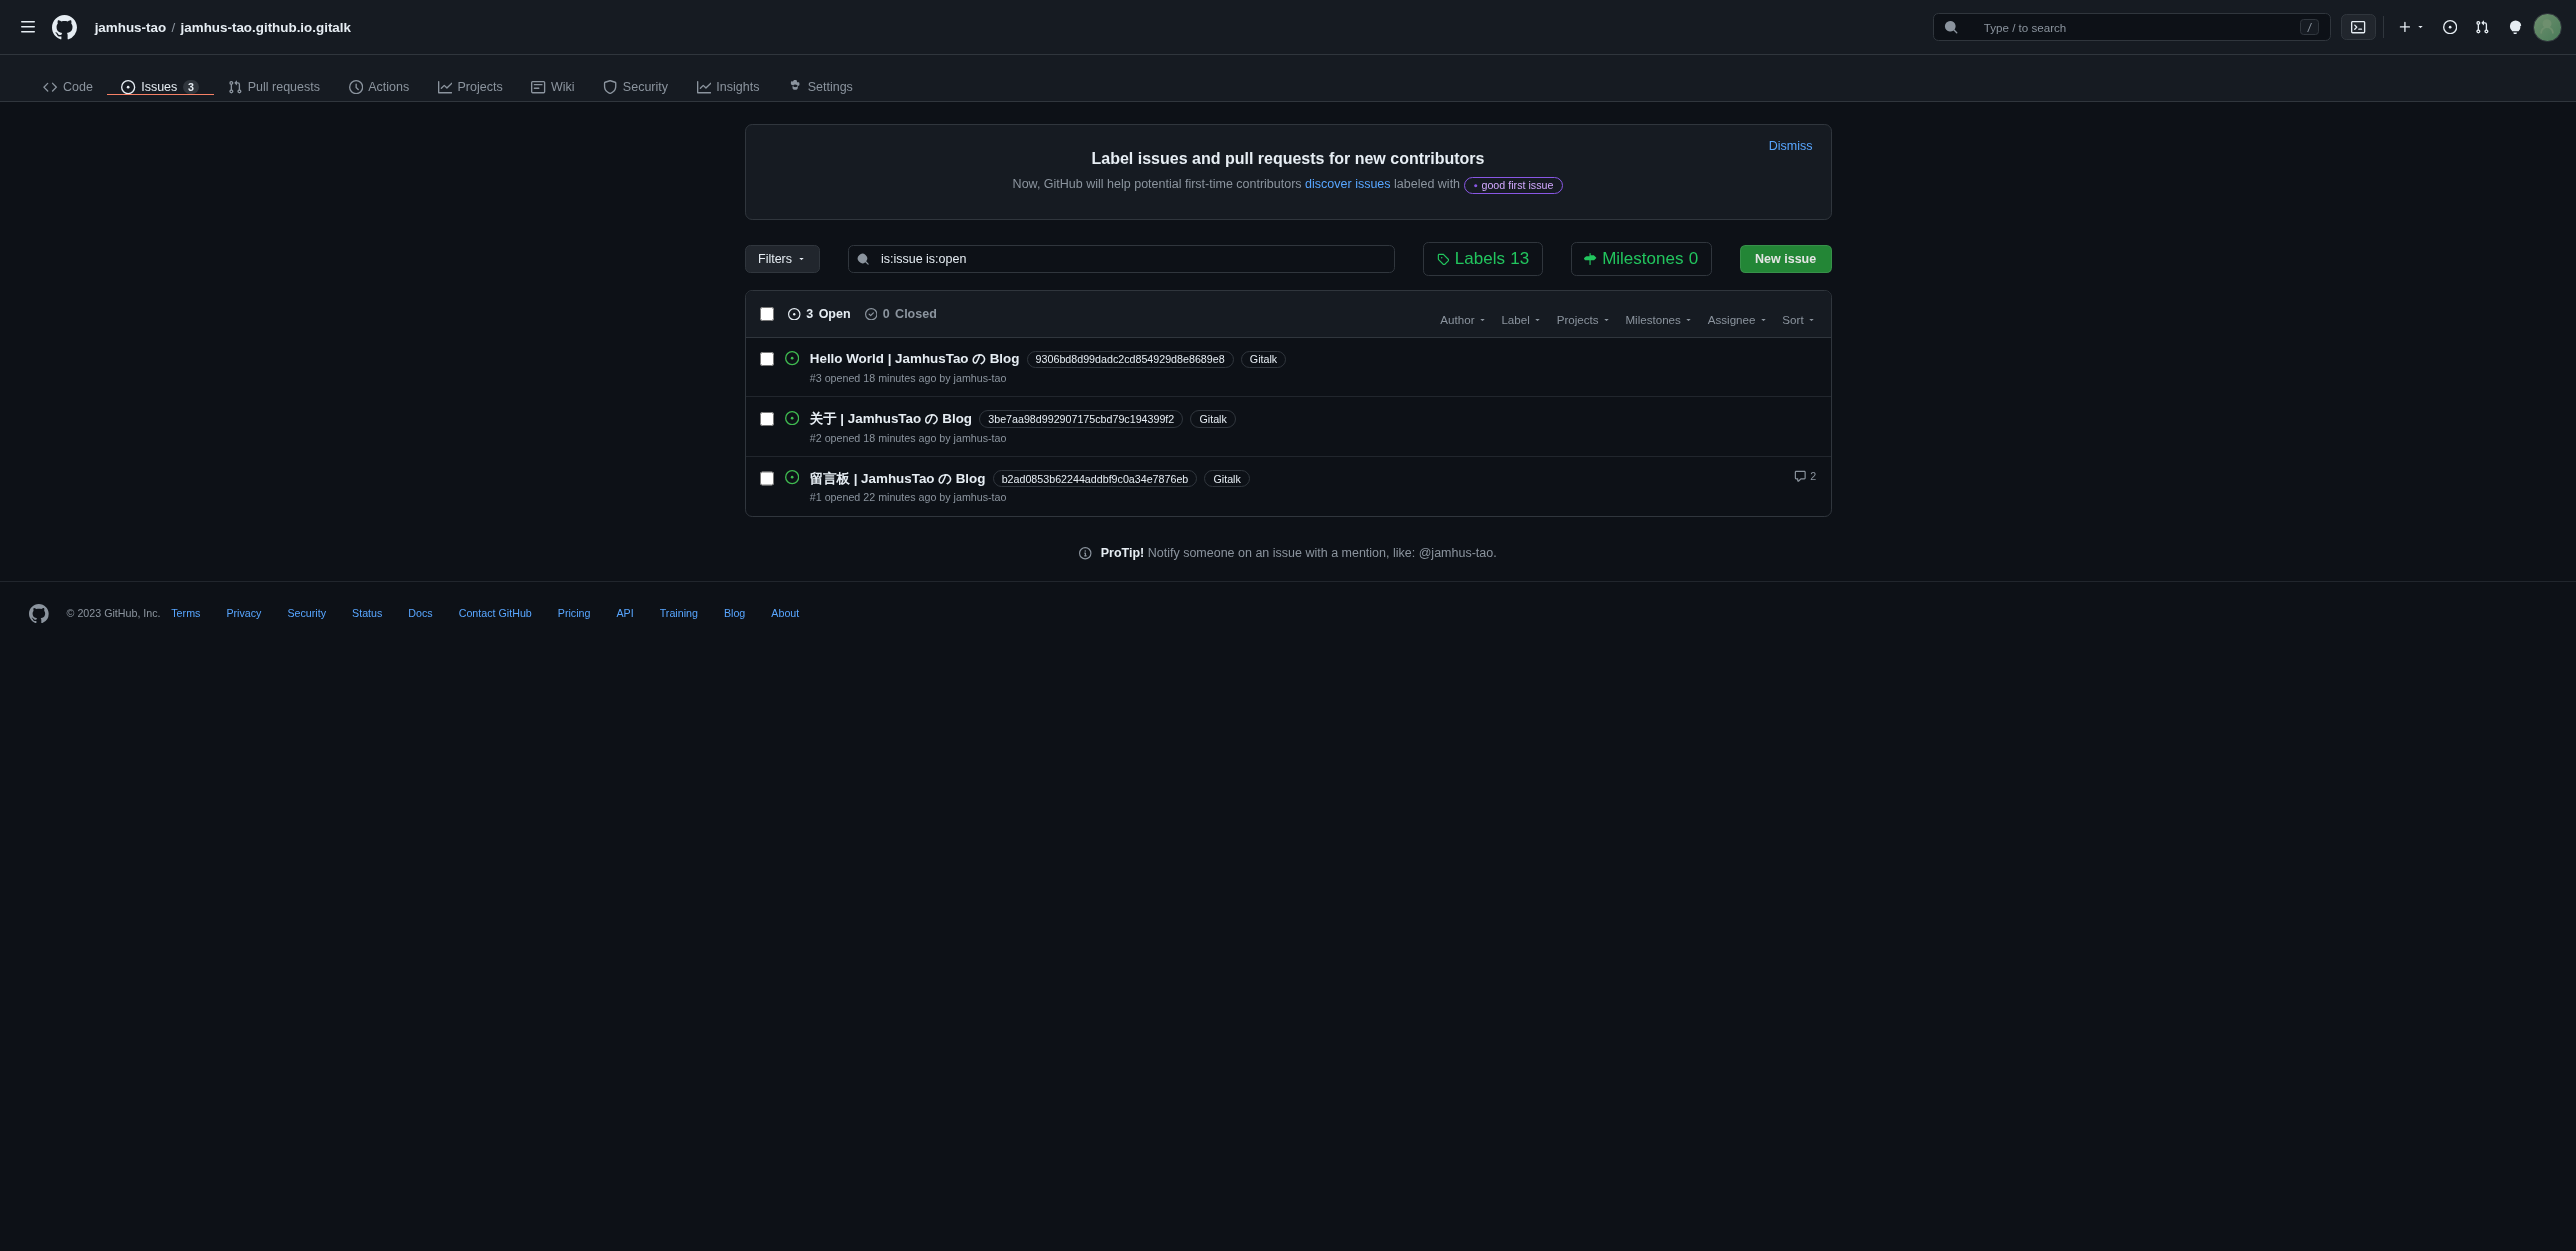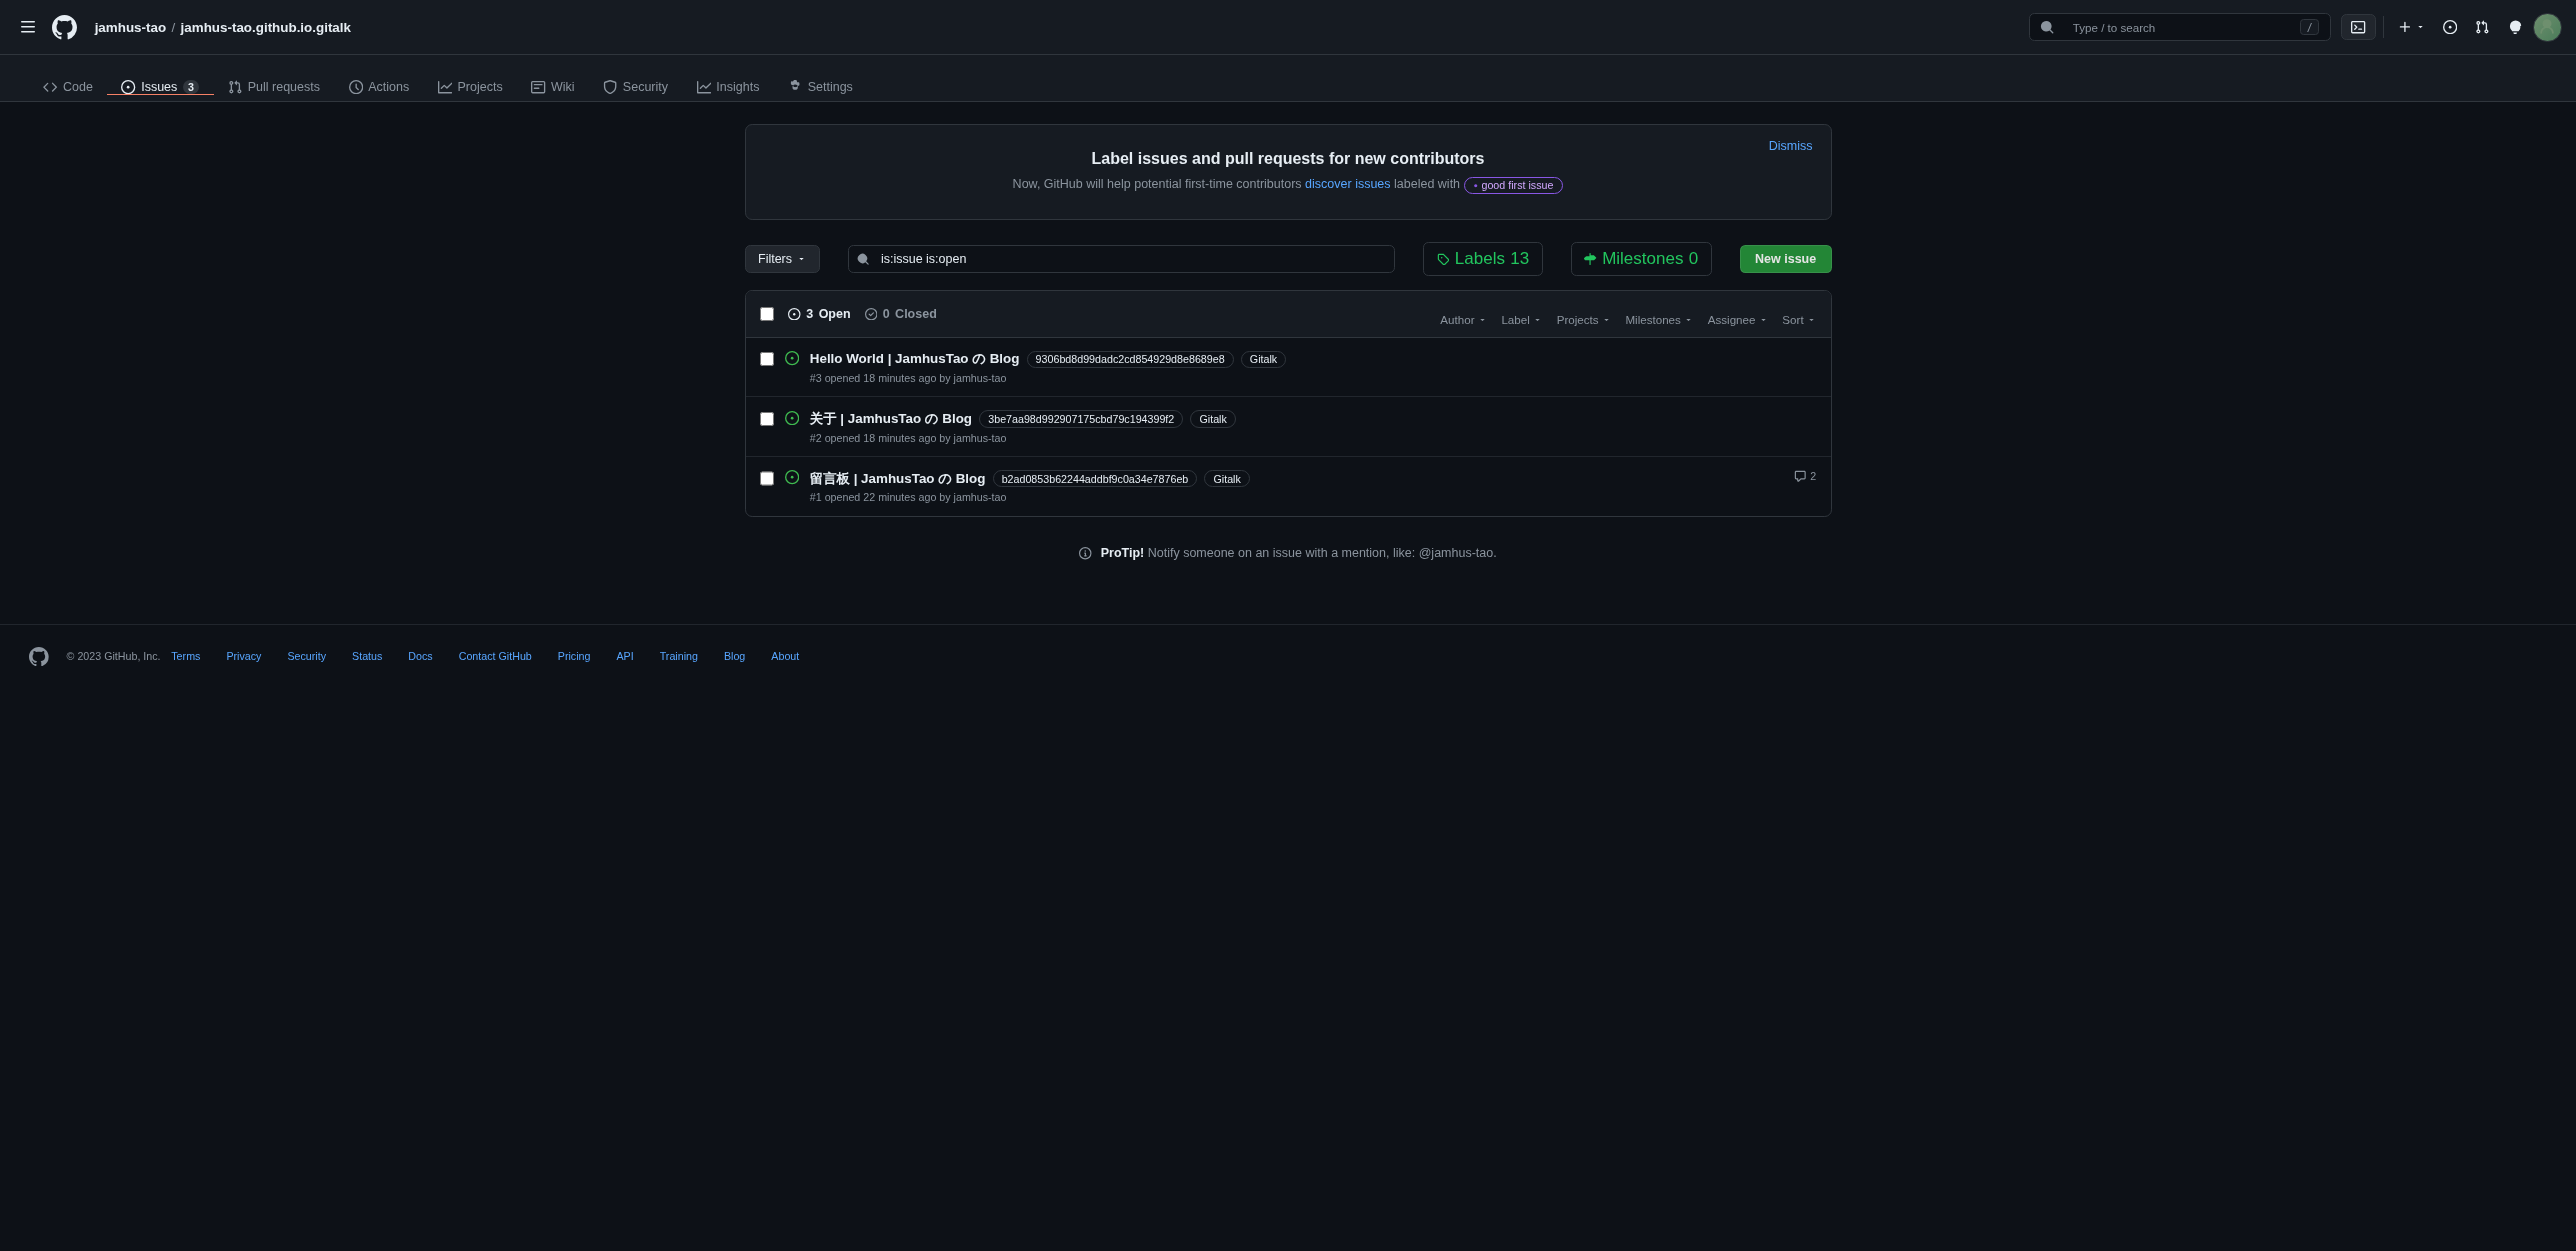--- a/index.html
+++ b/index.html
@@ -34,22 +34,22 @@
     }
     .breadcrumb a { color: #e6edf3; text-decoration: none; }
     .breadcrumb-sep { color: #8b949e; font-weight: 400; }
     .search-bar {
       margin-left: auto;
       display: flex; align-items: center;
       background: #0d1117;
       border: 0.9px solid #30363d;
       border-radius: 5.4px;
       padding: 4.5px 10.7px;
-      gap: 18px;
-      width: 302px;
+      gap: 25px;
+      width: 398px;
       color: #8b949e;
       cursor: pointer;
     }
     .search-bar span { font-size: 11.6px; }
     .search-kbd {
       margin-left: auto;
       background: #161b22;
       border: 0.9px solid #30363d;
       border-radius: 3.6px;
       padding: 1.8px 5.4px;
@@ -295,21 +295,20 @@
     .protip {
       text-align: center; color: #8b949e;
       margin-top: 29px; font-size: 12.5px;
     }
     .protip strong { color: #e6edf3; }
 
     
     .footer {
       border-top: 0.9px solid #21262d;
       padding: 21.5px 29px;
-      margin-top: 43px;
       display: flex; align-items: center; gap: 10.7px;
       flex-wrap: wrap;
       color: #8b949e; font-size: 10.7px;
     }
     .footer-logo { color: #8b949e; margin-right: 7.2px; }
     .footer-links { display: flex; gap: 26px; flex-wrap: wrap; }
     .footer-links a { color: #58a6ff; text-decoration: none; font-size: 10.7px; }
 
     
     svg { display: inline-block; vertical-align: middle; }

